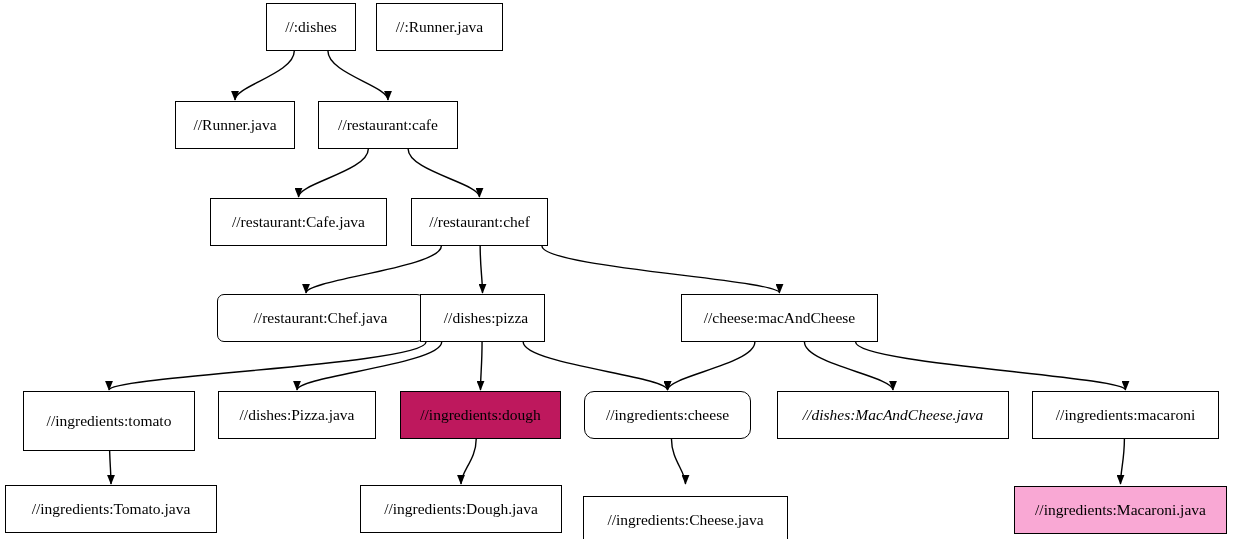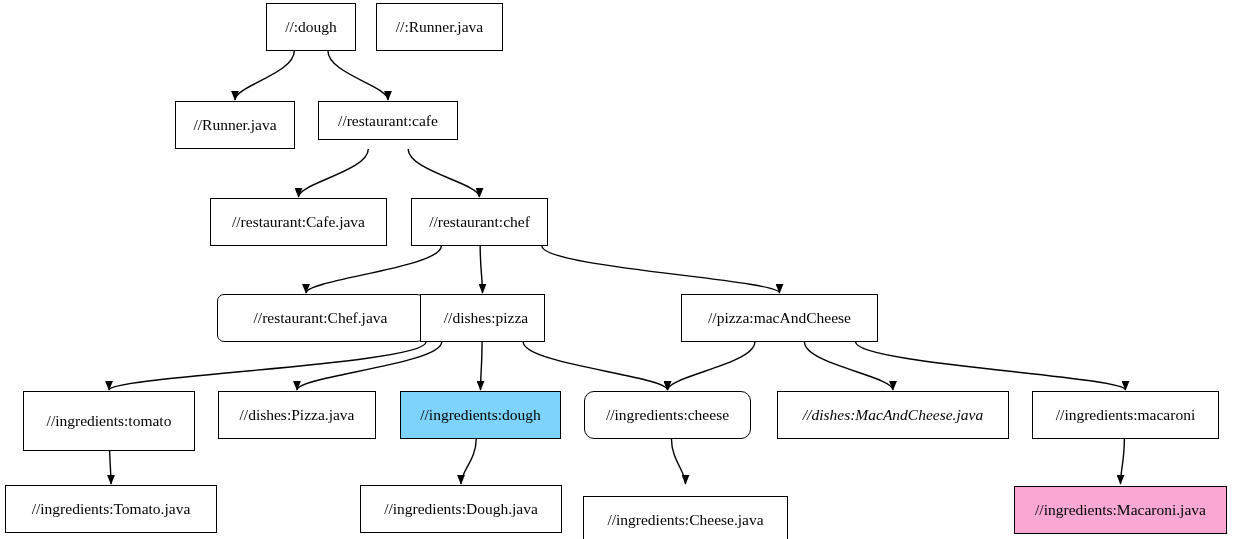--- a/index.html
+++ b/index.html
@@ -73,53 +73,53 @@
         <path d="M855.62,342 C855.62,364.05 1125.5,376.3 1125.5,390" fill="none" stroke="#000000" stroke-width="1.4" marker-end="url(#arrowhead)"></path>
         <path d="M109.44,439 C109.44,459.7 111,471.2 111,484" fill="none" stroke="#000000" stroke-width="1.4" marker-end="url(#arrowhead)"></path>
         <path d="M476.21,439 C476.21,459.7 461,471.2 461,484" fill="none" stroke="#000000" stroke-width="1.4" marker-end="url(#arrowhead)"></path>
         <path d="M671.46,439 C671.46,459.7 685.5,471.2 685.5,484" fill="none" stroke="#000000" stroke-width="1.4" marker-end="url(#arrowhead)"></path>
         <path d="M1124.4,439 C1124.4,459.7 1120.5,471.2 1120.5,484" fill="none" stroke="#000000" stroke-width="1.4" marker-end="url(#arrowhead)"></path>
       </g>
   </svg>
 
   <div id="node-layer">
       <div class="graph-node" style="left: 266px; top: 3px; width: 90px; height: 48px; border-color: rgb(0, 0, 0); background: rgb(255, 255, 255);">
-        <span class="node-label">//:dough</span>
+        <span class="node-label">//:dishes</span>
       </div>
       <div class="graph-node" style="left: 376px; top: 3px; width: 127px; height: 48px; border-color: rgb(0, 0, 0); background: rgb(255, 255, 255); text-align: right;">
         <span class="node-label">//:Runner.java</span>
       </div>
       <div class="graph-node" style="left: 175px; top: 101px; width: 120px; height: 48px; border-color: rgb(0, 0, 0); background: rgb(255, 255, 255);">
         <span class="node-label">//Runner.java</span>
       </div>
-      <div class="graph-node" style="left: 318px; top: 101px; width: 140px; height: 39px; border-color: rgb(0, 0, 0); background: rgb(255, 255, 255);">
+      <div class="graph-node" style="left: 318px; top: 101px; width: 140px; height: 48px; border-color: rgb(0, 0, 0); background: rgb(255, 255, 255);">
         <span class="node-label">//restaurant:cafe</span>
       </div>
       <div class="graph-node" style="left: 210px; top: 198px; width: 177px; height: 48px; border-color: rgb(0, 0, 0); background: rgb(255, 255, 255);">
         <span class="node-label">//restaurant:Cafe.java</span>
       </div>
       <div class="graph-node" style="left: 411px; top: 198px; width: 137px; height: 48px; border-color: rgb(0, 0, 0); background: rgb(255, 255, 255);">
         <span class="node-label">//restaurant:chef</span>
       </div>
       <div class="graph-node" style="left: 217px; top: 294px; width: 207px; height: 48px; border-color: rgb(0, 0, 0); background: rgb(255, 255, 255); border-radius: 7px;">
         <span class="node-label">//restaurant:Chef.java</span>
       </div>
       <div class="graph-node" style="left: 420px; top: 294px; width: 125px; height: 48px; border-color: rgb(0, 0, 0); background: rgb(255, 255, 255); padding-left: 7px;">
         <span class="node-label">//dishes:pizza</span>
       </div>
       <div class="graph-node" style="left: 681px; top: 294px; width: 197px; height: 48px; border-color: rgb(0, 0, 0); background: rgb(255, 255, 255);">
-        <span class="node-label">//pizza:macAndCheese</span>
+        <span class="node-label">//cheese:macAndCheese</span>
       </div>
       <div class="graph-node" style="left: 23px; top: 391px; width: 172px; height: 60px; border-color: rgb(0, 0, 0); background: rgb(255, 255, 255);">
         <span class="node-label">//ingredients:tomato</span>
       </div>
       <div class="graph-node" style="left: 218px; top: 391px; width: 158px; height: 48px; border-color: rgb(0, 0, 0); background: rgb(255, 255, 255);">
         <span class="node-label">//dishes:Pizza.java</span>
       </div>
-      <div class="graph-node" style="left: 400px; top: 391px; width: 161px; height: 48px; border-color: rgb(0, 0, 0); background: #7dd3fc; text-align: right;">
+      <div class="graph-node" style="left: 400px; top: 391px; width: 161px; height: 48px; border-color: rgb(0, 0, 0); background: #be185d; text-align: right;">
         <span class="node-label">//ingredients:dough</span>
       </div>
       <div class="graph-node" style="left: 584px; top: 391px; width: 167px; height: 48px; border-color: rgb(0, 0, 0); background: rgb(255, 255, 255); border-radius: 10px;">
         <span class="node-label">//ingredients:cheese</span>
       </div>
       <div class="graph-node" style="left: 777px; top: 391px; width: 232px; height: 48px; border-color: rgb(0, 0, 0); background: rgb(255, 255, 255); font-style: italic;">
         <span class="node-label">//dishes:MacAndCheese.java</span>
       </div>
       <div class="graph-node" style="left: 1032px; top: 391px; width: 187px; height: 48px; border-color: rgb(0, 0, 0); background: rgb(255, 255, 255);">
         <span class="node-label">//ingredients:macaroni</span>

